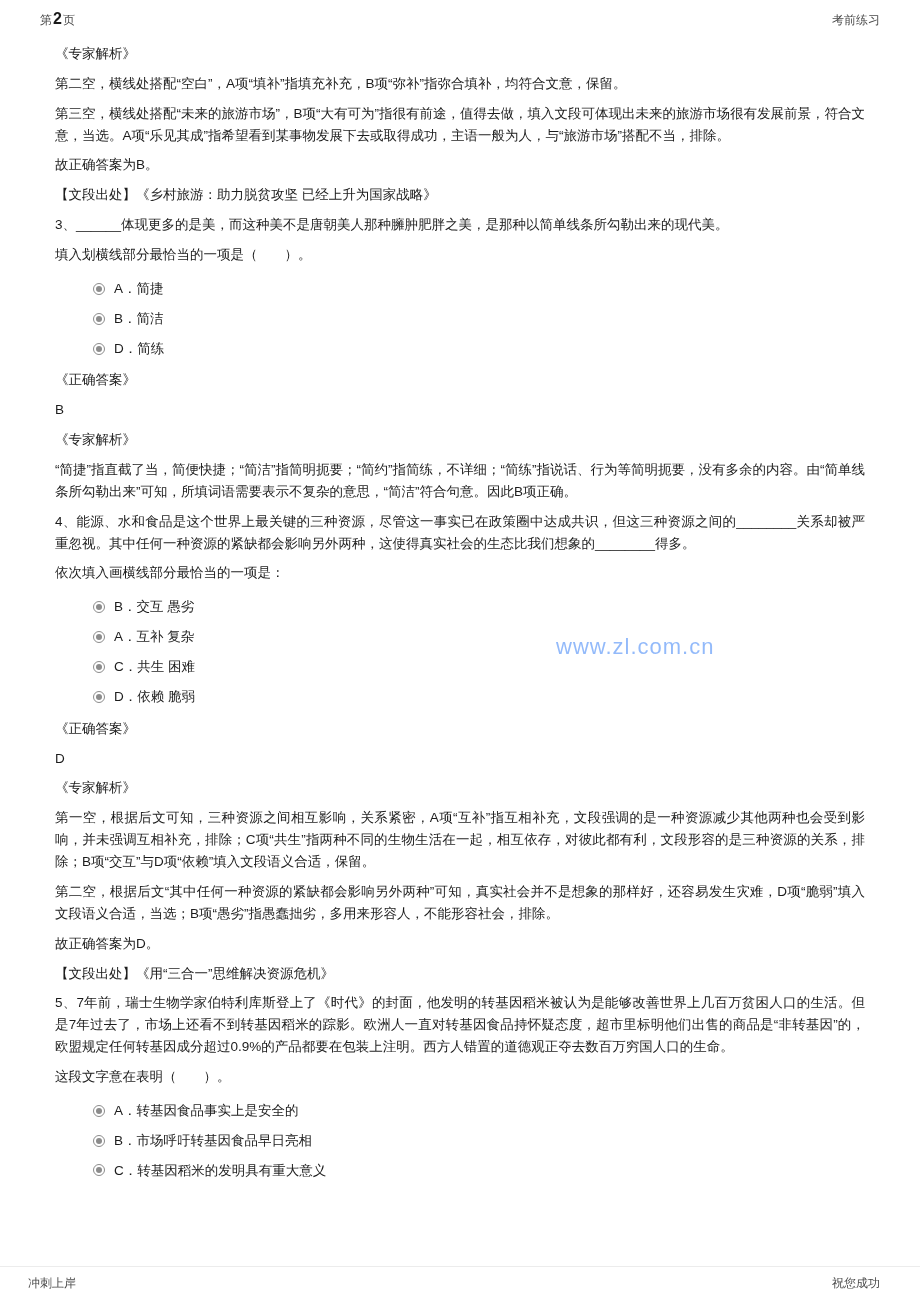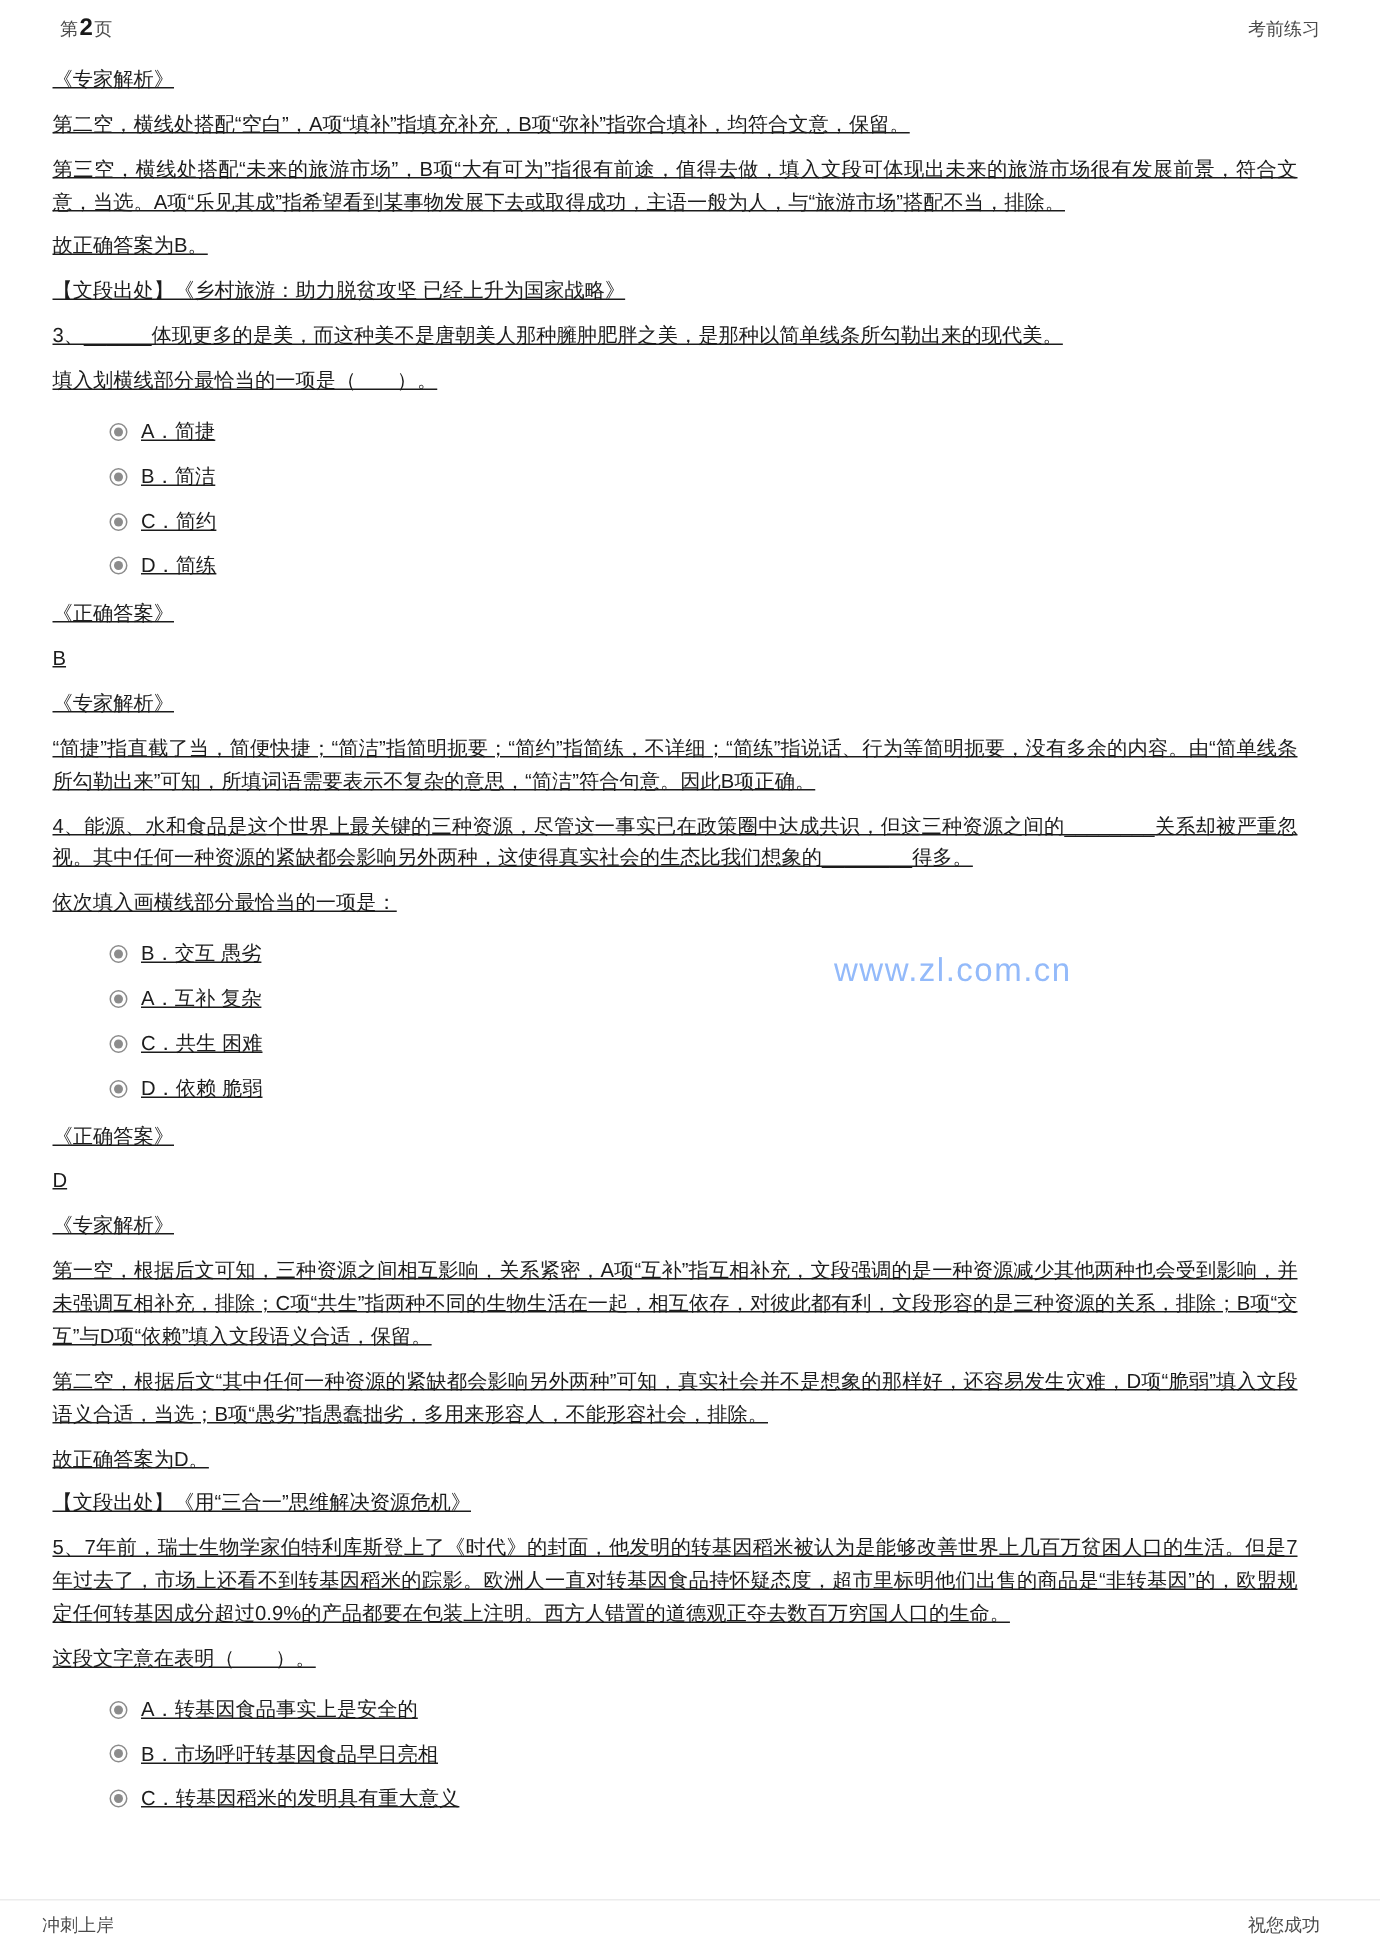--- a/index.html
+++ b/index.html
@@ -21,25 +21,24 @@
     font-size: 12px;
     color: #4a4a4a;
   }
   .page-num {
     font-size: 16px;
     font-weight: bold;
     color: #1a1a1a;
     margin: 0 1px;
   }
   .content {
-    padding: 6px 55px 0 35px;
+    padding: 6px 55px 0 55px;
     font-size: 13.5px;
     line-height: 1.62;
     text-align: justify;
-    text-decoration: underline;
   }
   .content p { margin: 8px 0; }
   .section-title { margin: 14px 0 6px; }
   .conclusion { margin-top: 18px; }
   .source { margin: 18px 0 6px; }
   .stem { margin-top: 24px; }
   .instruction { margin: 6px 0 4px; }
   .options { margin: 12px 0 10px; }
   .option {
     display: flex;
@@ -116,24 +115,20 @@
       <div class="option">
         <span class="radio"></span>
         <span>A．简捷</span>
       </div>
       <div class="option">
         <span class="radio"></span>
         <span>B．简洁</span>
       </div>
       <div class="option">
         <span class="radio"></span>
-        <span>C．简约</span>
-      </div>
-      <div class="option">
-        <span class="radio"></span>
         <span>D．简练</span>
       </div>
     </div>
     <p class="answer-title">《正确答案》</p>
     <p class="answer-value">B</p>
     <p class="analysis-title-tight">《专家解析》</p>
     <p class="para">“简捷”指直截了当，简便快捷；“简洁”指简明扼要；“简约”指简练，不详细；“简练”指说话、行为等简明扼要，没有多余的内容。由“简单线条所勾勒出来”可知，所填词语需要表示不复杂的意思，“简洁”符合句意。因此B项正确。</p>
 
     <p class="stem">4、能源、水和食品是这个世界上最关键的三种资源，尽管这一事实已在政策圈中达成共识，但这三种资源之间的________关系却被严重忽视。其中任何一种资源的紧缺都会影响另外两种，这使得真实社会的生态比我们想象的________得多。</p>
     <p class="instruction">依次填入画横线部分最恰当的一项是：</p>

